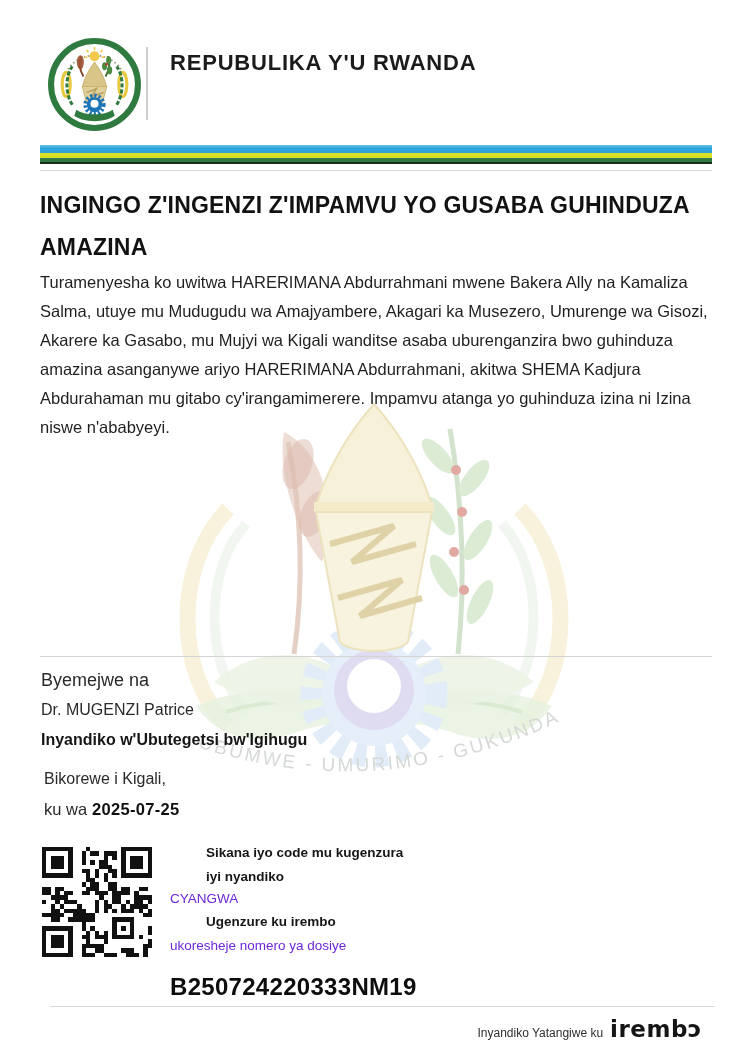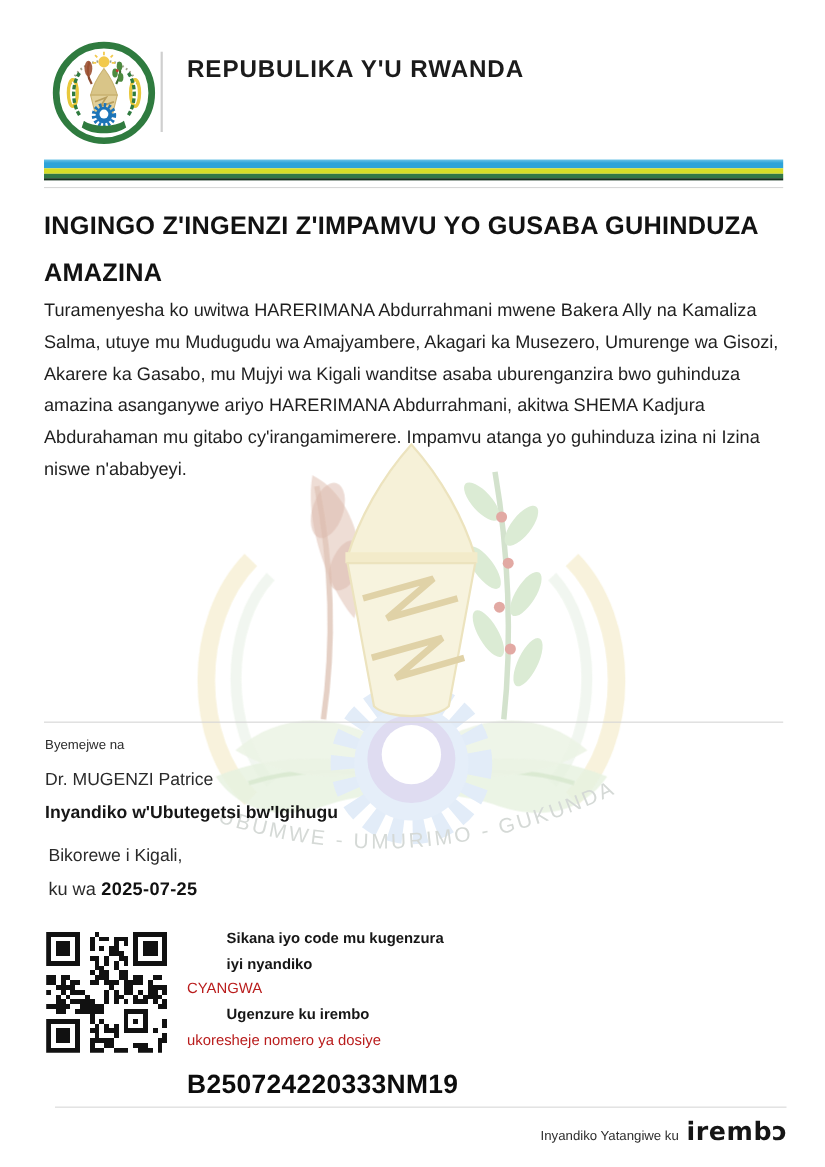--- a/index.html
+++ b/index.html
@@ -31,45 +31,45 @@
     font-size:23px; font-weight:bold; line-height:42px; color:#121212; letter-spacing:0.2px;
   }
   .doc-body {
     position:absolute; left:40px; top:268px; width:676px;
     font-size:16.5px; line-height:29px; color:#1f1f1f;
   }
   
   .watermark { position:absolute; left:166px; top:394px; width:416px; height:440px; z-index:0; pointer-events:none; }
   .above { z-index:1; }
   
-  .sig-intro { position:absolute; left:41px; top:670px; font-size:12px; color:#2a2a2a; }
+  .sig-intro { position:absolute; left:41px; top:670px; font-size:18px; color:#2a2a2a; }
   .sig-name  { position:absolute; left:41px; top:701px; font-size:16px; color:#2a2a2a; }
   .sig-role  { position:absolute; left:41px; top:731px; font-size:16px; font-weight:bold; color:#161616; }
   .iss-place { position:absolute; left:44px; top:770px; font-size:16px; color:#2a2a2a; }
   .iss-date  { position:absolute; left:44px; top:800px; font-size:16.5px; color:#2a2a2a; }
   .iss-date b { margin-left:5px; color:#111; letter-spacing:0.3px; }
   
   .qr { position:absolute; left:42px; top:847px; width:110px; height:110px; }
   .ver { position:absolute; left:170px; top:845px; width:420px; }
   .ver .v-b { font-size:13.5px; font-weight:bold; color:#161616;margin-left:36px; }
-  .ver .v-r { font-size:13.5px; color:#b91c1c; }
+  .ver .v-r { font-size:13.5px; color:#6d28d9; }
   .v1 { margin-top:0; }
   .v2 { margin-top:9px; }
   .vor { margin-top:7px; }
   .v3 { margin-top:8px; }
   .v4 { margin-top:9px; }
   .file-number { margin-top:20px; font-size:24px; font-weight:bold; color:#0d0d0d; letter-spacing:0.3px; }
   
   .notice {
     position:absolute; left:43px; top:966px; width:668px;
     font-size:11.5px; line-height:19px; color:#222;
   }
   .notice b { color:#111; }
   
-  .footer { position:absolute; right:34px; top:1016px; display:flex; align-items:baseline; gap:7px; }
+  .footer { position:absolute; right:48px; top:1016px; display:flex; align-items:baseline; gap:7px; }
   .f-label { font-size:12px; color:#2e2e2e; }
   .f-brand { font-family:"DejaVu Sans", sans-serif; font-size:23px; font-weight:600; color:#151515; letter-spacing:0.5px; }
 </style>
 </head>
 <body>
 
 <div class="page">
 
   <svg class="watermark" viewBox="0 0 416 440">
     <g opacity="0.75">

